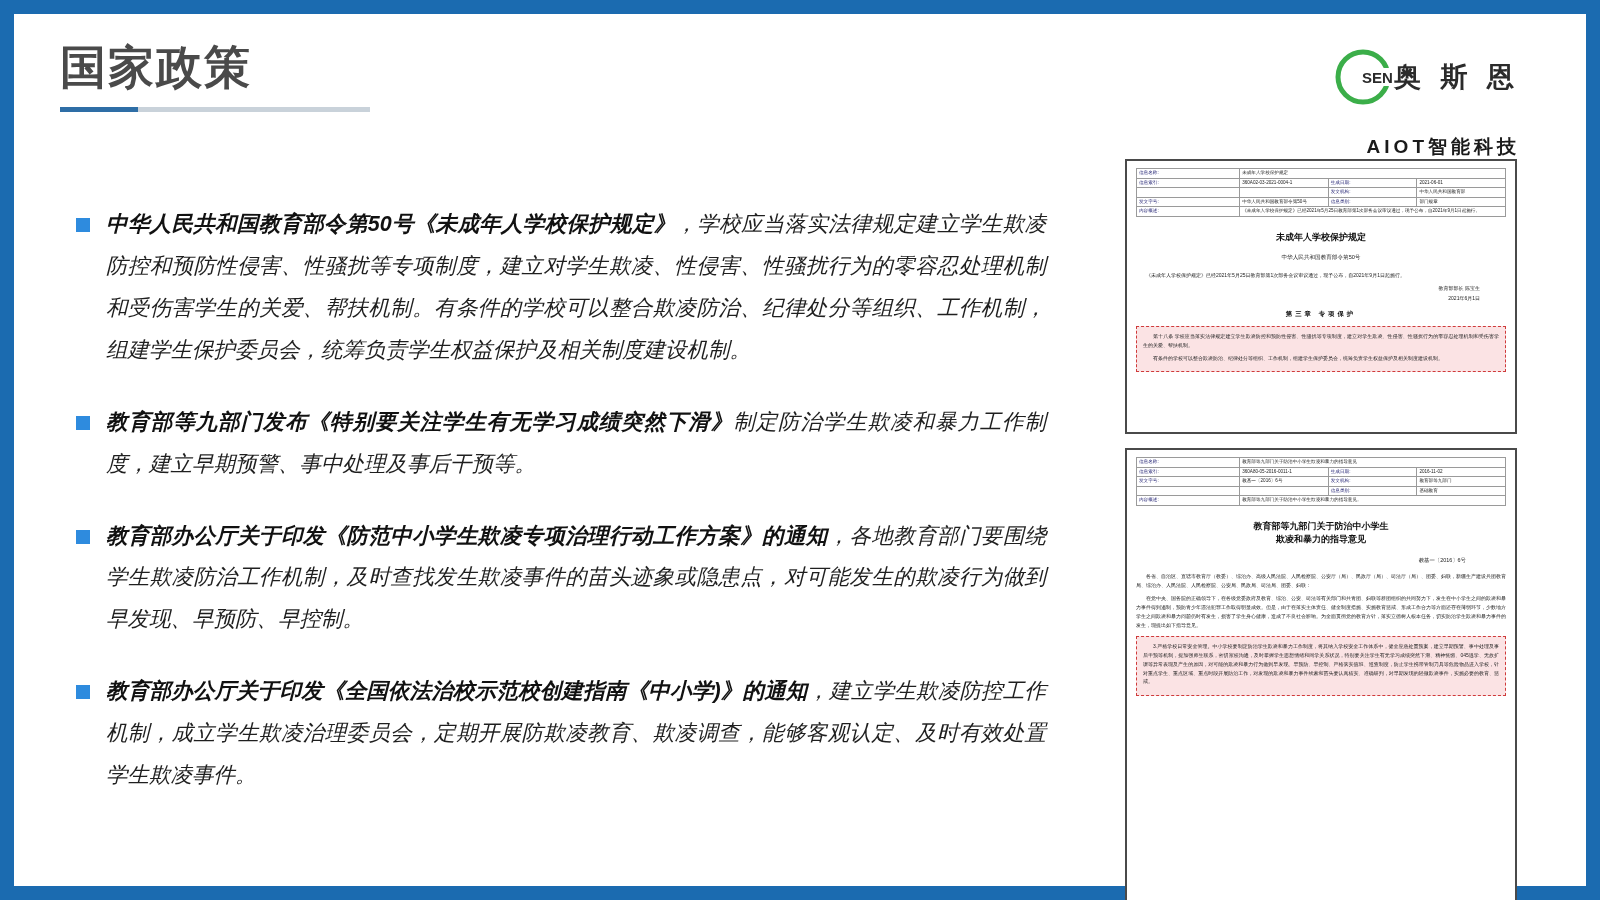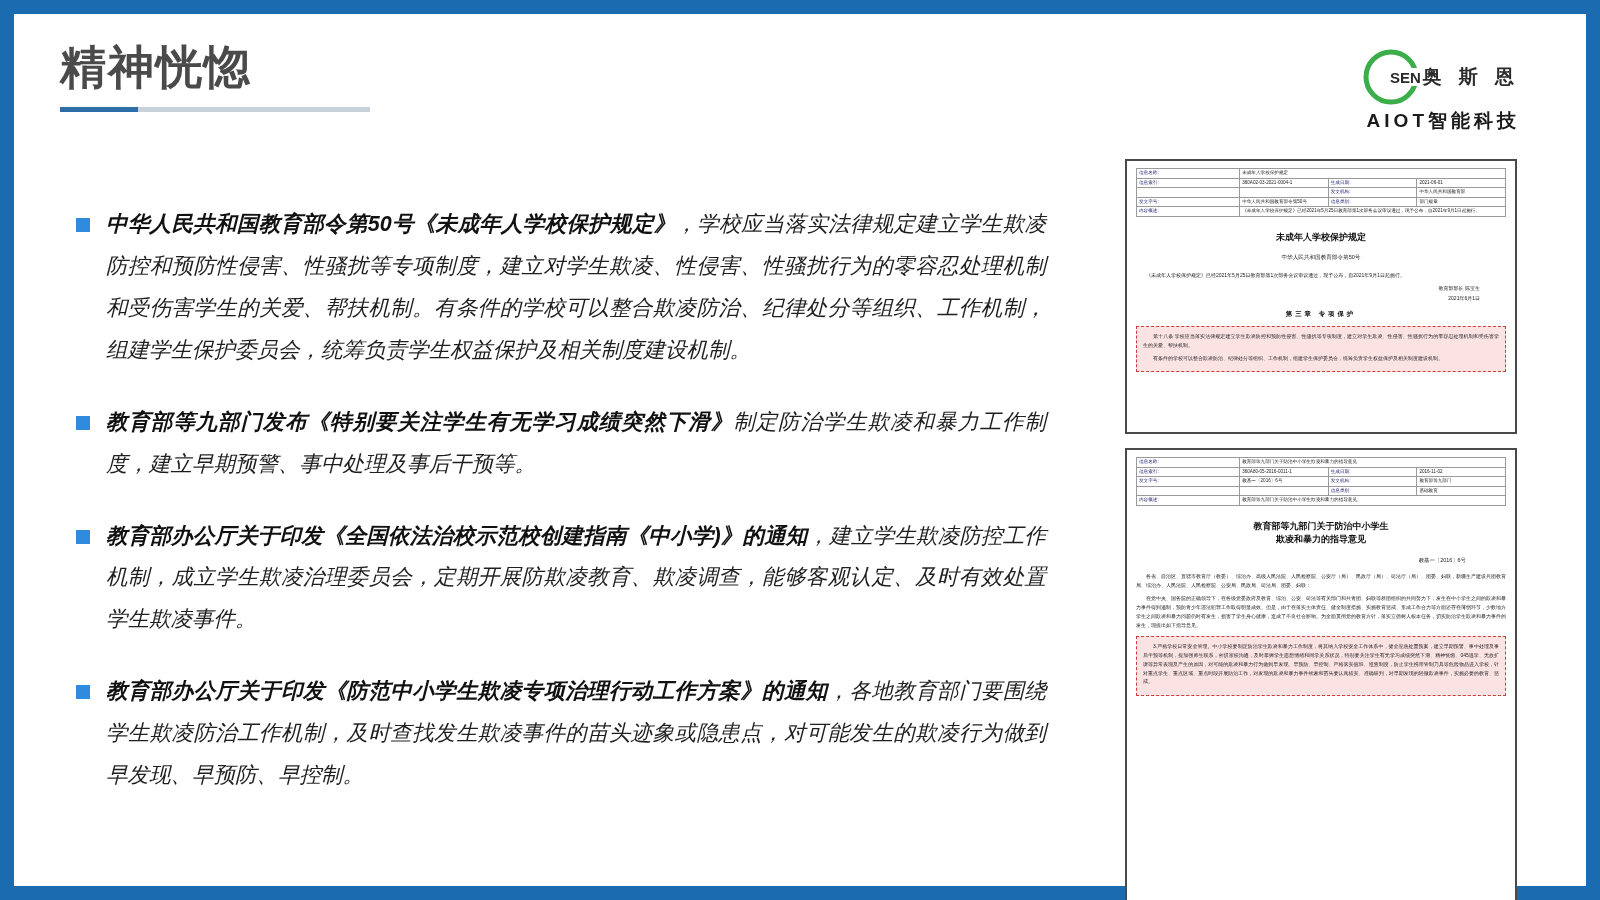--- a/index.html
+++ b/index.html
@@ -68,28 +68,28 @@
     display: flex;
     align-items: center;
     justify-content: flex-end;
   }
   .logo-mark {
     width: 62px;
     height: 62px;
     position: relative;
   }
   .logo-name {
-    font-size: 19px;
+    font-size: 27px;
     font-weight: bold;
     color: #2b2b2b;
     letter-spacing: 6px;
     white-space: nowrap;
   }
   .logo-tagline {
-    margin-top: 0;
+    margin-top: 26px;
     font-size: 19px;
     font-weight: bold;
     color: #1a1a1a;
     letter-spacing: 4px;
     white-space: nowrap;
   }
 
   
   .body-col {
     position: absolute;
@@ -212,21 +212,21 @@
   }
   .highlight-box .doc-para { margin-bottom: 4px; }
 </style>
 </head>
 <body>
 
 <div class="slide">
   <div class="inner">
 
     <div class="title-block">
-      <div class="slide-title">精神恍惚</div>
+      <div class="slide-title">国家政策</div>
       <div class="title-rule"></div>
     </div>
 
     <div class="logo-block">
       <div class="logo-row">
         <div class="logo-mark">
           <svg width="62" height="62" viewBox="0 0 62 62" aria-hidden="true">
             <circle cx="31" cy="31" r="25" fill="none" stroke="#3BAE49" stroke-width="5"></circle>
             <path d="M31 6 A25 25 0 0 1 31 56" fill="none" stroke="#ffffff" stroke-width="0"></path>
             <rect x="28" y="22" width="30" height="18" fill="#ffffff"></rect>
@@ -245,26 +245,26 @@
         <div class="bullet-text"><b>中华人民共和国教育部令第50号《未成年人学校保护规定》</b><span>，学校应当落实法律规定建立学生欺凌防控和预防性侵害、性骚扰等专项制度，建立对学生欺凌、性侵害、性骚扰行为的零容忍处理机制和受伤害学生的关爱、帮扶机制。有条件的学校可以整合欺凌防治、纪律处分等组织、工作机制，组建学生保护委员会，统筹负责学生权益保护及相关制度建设机制。</span></div>
       </div>
 
       <div class="bullet">
         <div class="bullet-marker"></div>
         <div class="bullet-text"><b>教育部等九部门发布《特别要关注学生有无学习成绩突然下滑》</b><span>制定防治学生欺凌和暴力工作制度，建立早期预警、事中处理及事后干预等。</span></div>
       </div>
 
       <div class="bullet">
         <div class="bullet-marker"></div>
-        <div class="bullet-text"><b>教育部办公厅关于印发《全国依法治校示范校创建指南《中小学)》的通知</b><span>，建立学生欺凌防控工作机制，成立学生欺凌治理委员会，定期开展防欺凌教育、欺凌调查，能够客观认定、及时有效处置学生欺凌事件。</span></div>
+        <div class="bullet-text"><b>教育部办公厅关于印发《防范中小学生欺凌专项治理行动工作方案》的通知</b><span>，各地教育部门要围绕学生欺凌防治工作机制，及时查找发生欺凌事件的苗头迹象或隐患点，对可能发生的欺凌行为做到早发现、早预防、早控制。</span></div>
       </div>
 
       <div class="bullet">
         <div class="bullet-marker"></div>
-        <div class="bullet-text"><b>教育部办公厅关于印发《防范中小学生欺凌专项治理行动工作方案》的通知</b><span>，各地教育部门要围绕学生欺凌防治工作机制，及时查找发生欺凌事件的苗头迹象或隐患点，对可能发生的欺凌行为做到早发现、早预防、早控制。</span></div>
+        <div class="bullet-text"><b>教育部办公厅关于印发《全国依法治校示范校创建指南《中小学)》的通知</b><span>，建立学生欺凌防控工作机制，成立学生欺凌治理委员会，定期开展防欺凌教育、欺凌调查，能够客观认定、及时有效处置学生欺凌事件。</span></div>
       </div>
 
     </div>
 
     <div class="doc-col">
 
       <div class="doc-card first">
         <table class="meta-table">
           <tbody>
               <tr>

